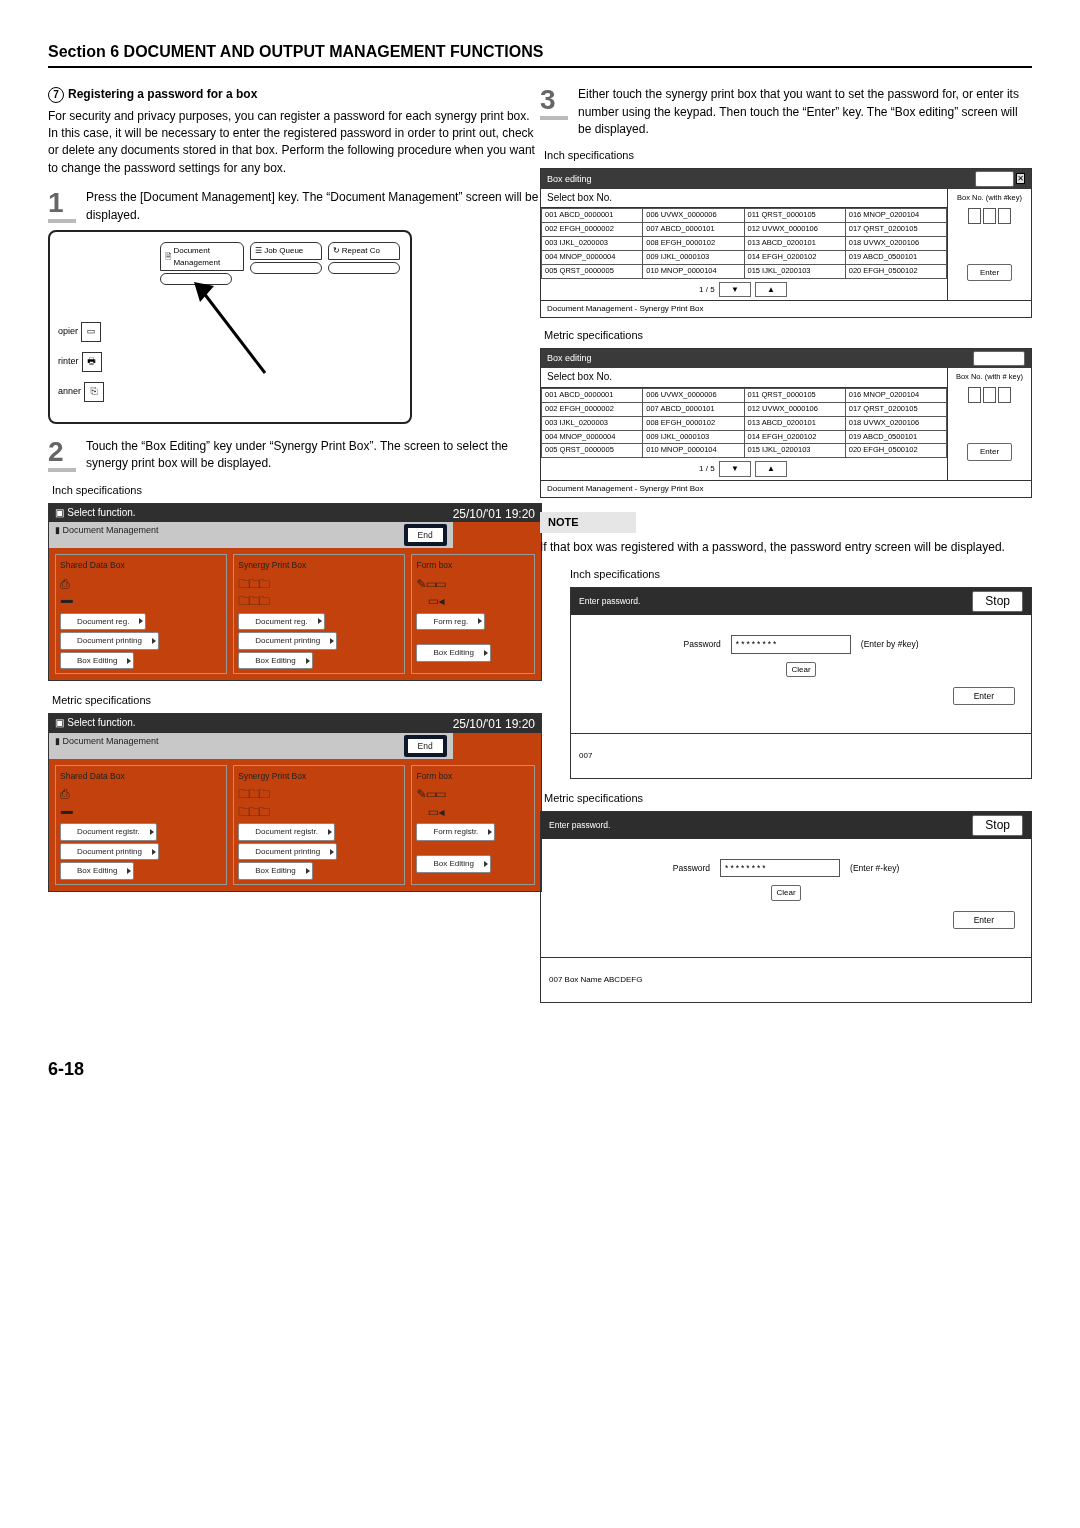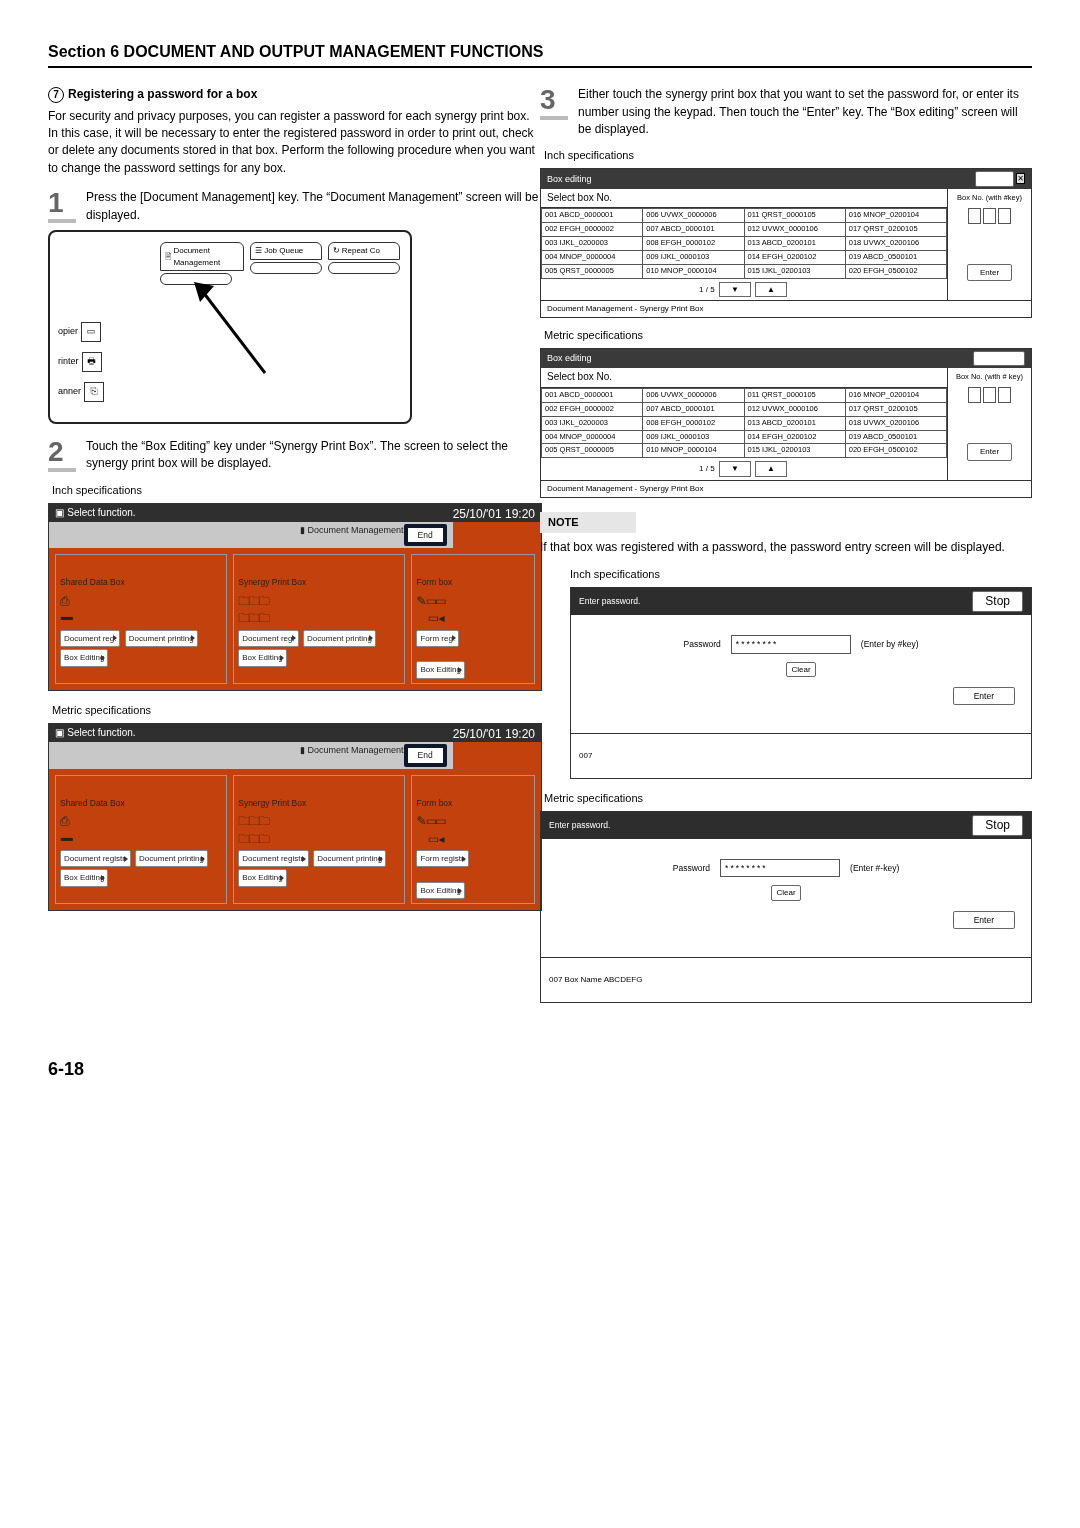--- a/index.html
+++ b/index.html
@@ -61,38 +61,38 @@
   .screen .titlebar .right {
     float:right;
     font-size: 12px;
     text-align: center;
   }
   .screen .subbar {
     background: #c8c8c8;
     padding: 2px 6px;
     font-size: 9px;
     display:flex;
-    justify-content:flex-end;
+    justify-content:space-between;
   }
   .screen .body {
     padding: 6px;
     display:flex;
     gap:6px;
   }
   .group {
     border: 1px solid #999;
     padding: 4px;
     flex:1;
     font-size:8.5px;
   }
-  .group .g-title { font-size:8.5px; margin-bottom:4px;margin-top:17px; }
+  .group .g-title { font-size:8.5px; margin-bottom:4px; }
   .btn {
     border: 1px solid #888;
     border-radius: 2px;
-    padding: 2px 3px;
+    padding: 2px 16px;
     font-size:8px;
     background:#fff;
     display:inline-block;
     margin:2px 2px 0 0;
     white-space:nowrap;
     position:relative;
   }
   .btn-tri::after {
     content:"";
     position:absolute; right:2px; top:50%; transform:translateY(-50%);

